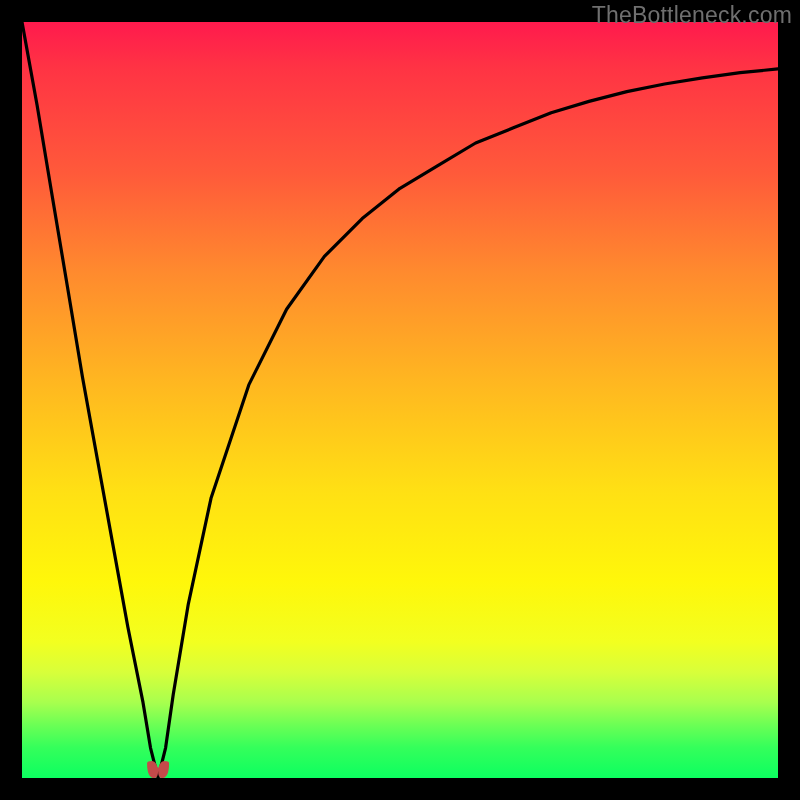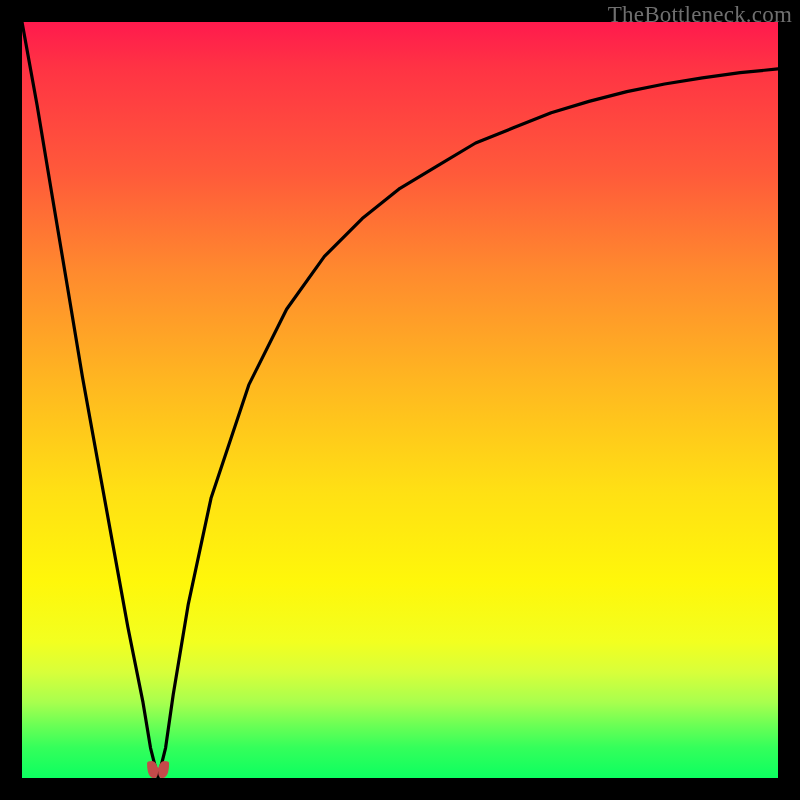--- a/index.html
+++ b/index.html
@@ -8,21 +8,20 @@
     width: 800px;
     height: 800px;
     background: #000;
     font-family: Arial, Helvetica, sans-serif;
     overflow: hidden;
   }
   .stage {
     position: relative;
     width: 800px;
     height: 800px;
-    font-family: Liberation Serif, serif;
   }
   .plot-area {
     position: absolute;
     left: 22px;
     top: 22px;
     width: 756px;
     height: 756px;
     
     background: linear-gradient(
       to bottom,

